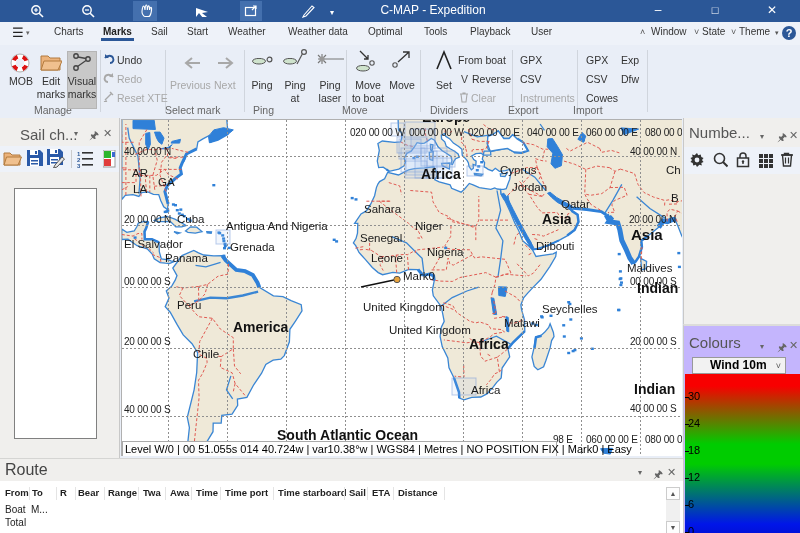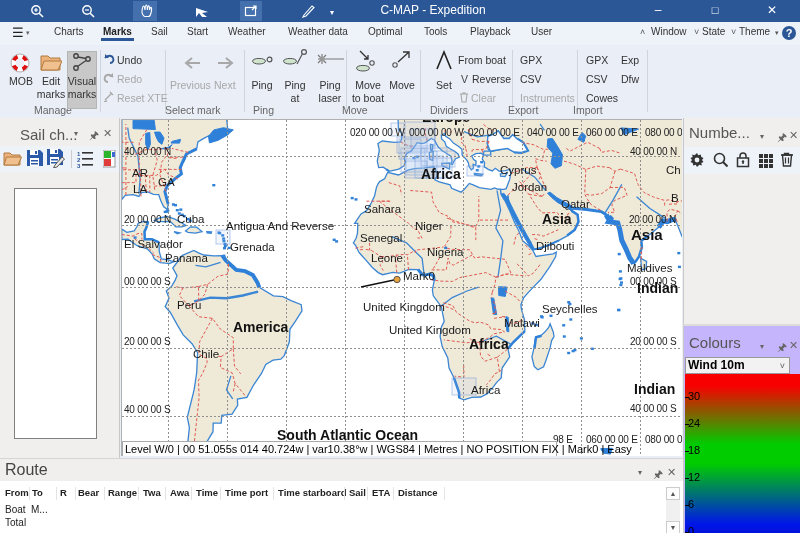--- a/index.html
+++ b/index.html
@@ -23,21 +23,21 @@
 
 .ptitle{font-size:15px;color:#555}
 .pico{position:absolute;color:#666;font-size:11px}
 #lpanel{position:absolute;left:0;top:118px;width:120px;height:340px;background:#f0efed;border-right:1px solid #c8c8c8}
 #lpanel .bar{position:absolute;left:0;top:0;width:100%;height:28px;background:#f0efed}
 #lpanel .tools{position:absolute;left:0;top:28px;width:100%;height:26px;background:#eef2f9}
 #listbox{position:absolute;left:14px;top:70px;width:83px;height:251px;background:#fff;border:1px solid #808080}
 #rpanel1{position:absolute;left:683px;top:118px;width:117px;height:206px;background:#f0efed;border-left:1px solid #c8c8c8}
 #rpanel1 .tools{position:absolute;left:0;top:29px;width:100%;height:27px;background:#eef2f9}
 #rpanel2{position:absolute;left:683px;top:324px;width:117px;height:209px;background:#c4b5fd;border-left:1px solid #c8c8c8;border-top:2px solid #dcdcda}
-#wind{position:absolute;left:1px;top:31px;width:105px;height:17px;background:#f2f2f2;border:1px solid #999;font-size:12px;font-weight:bold;color:#000;line-height:15px;padding-left:2px}
+#wind{position:absolute;left:8px;top:31px;width:94px;height:17px;background:#f2f2f2;border:1px solid #999;font-size:12px;font-weight:bold;color:#000;line-height:15px;padding-left:17px}
 #grad{position:absolute;left:1px;top:48px;width:116px;height:161px;background:linear-gradient(to bottom,#f80000 0px,#f80000 12px,#00cc00 70px,#00cc00 90px,#0016e8 150px,#0010d8 161px)}
 #grad .gl{position:absolute;left:3px;font-size:11px;color:#000}
 #grad .tick{position:absolute;left:0;width:4px;height:1px;background:#000}
 
 #route{position:absolute;left:0;top:458px;width:683px;height:75px;background:#fff;border-top:1px solid #d5d5d3}
 #route .bar{position:absolute;left:0;top:0;width:100%;height:22px;background:#f0efed}
 #route .bar .ptitle{position:absolute;left:5px;top:2px;font-size:16px;color:#444}
 #rhead{position:absolute;left:0;top:28px;width:100%;height:14px;font-size:9.5px;font-weight:bold;color:#222}
 #rhead i{position:absolute;top:0;width:1px;height:13px;background:#e4e4e4}
 #rhead span{position:absolute;top:0}
@@ -543,21 +543,21 @@
           <div class="ml g" style="left:123px;top:414px">40 00 00 S</div>
           <div class="ml g" style="left:629px;top:156px">40 00 00 N</div>
           <div class="ml g" style="left:628px;top:224px">20 00 00 N</div>
           <div class="ml g" style="left:629px;top:286px">00 00 00 S</div>
           <div class="ml g" style="left:629px;top:346px">20 00 00 S</div>
           <div class="ml g" style="left:629px;top:413px">40 00 00 S</div>
           <div class="ml c" style="left:131px;top:178px">AR</div>
           <div class="ml c" style="left:157px;top:187px">GA</div>
           <div class="ml c" style="left:132px;top:194px">LA</div>
           <div class="ml c" style="left:176px;top:224px">Cuba</div>
-          <div class="ml c" style="left:225px;top:231px">Antigua And Reverse</div>
+          <div class="ml c" style="left:225px;top:231px">Antigua And Nigeria</div>
           <div class="ml c" style="left:229px;top:252px">Grenada</div>
           <div class="ml c" style="left:123px;top:249px">El Salvador</div>
           <div class="ml c" style="left:164px;top:263px">Panama</div>
           <div class="ml c" style="left:176px;top:310px">Peru</div>
           <div class="ml c" style="left:192px;top:359px">Chile</div>
           <div class="ml b" style="left:232px;top:334px">America</div>
           <div class="ml b" style="left:420px;top:181px">Africa</div>
           <div class="ml b" style="left:468px;top:351px">Africa</div>
           <div class="ml c" style="left:470px;top:395px">Africa</div>
           <div class="ml b" style="left:421px;top:124px">Europe</div>

